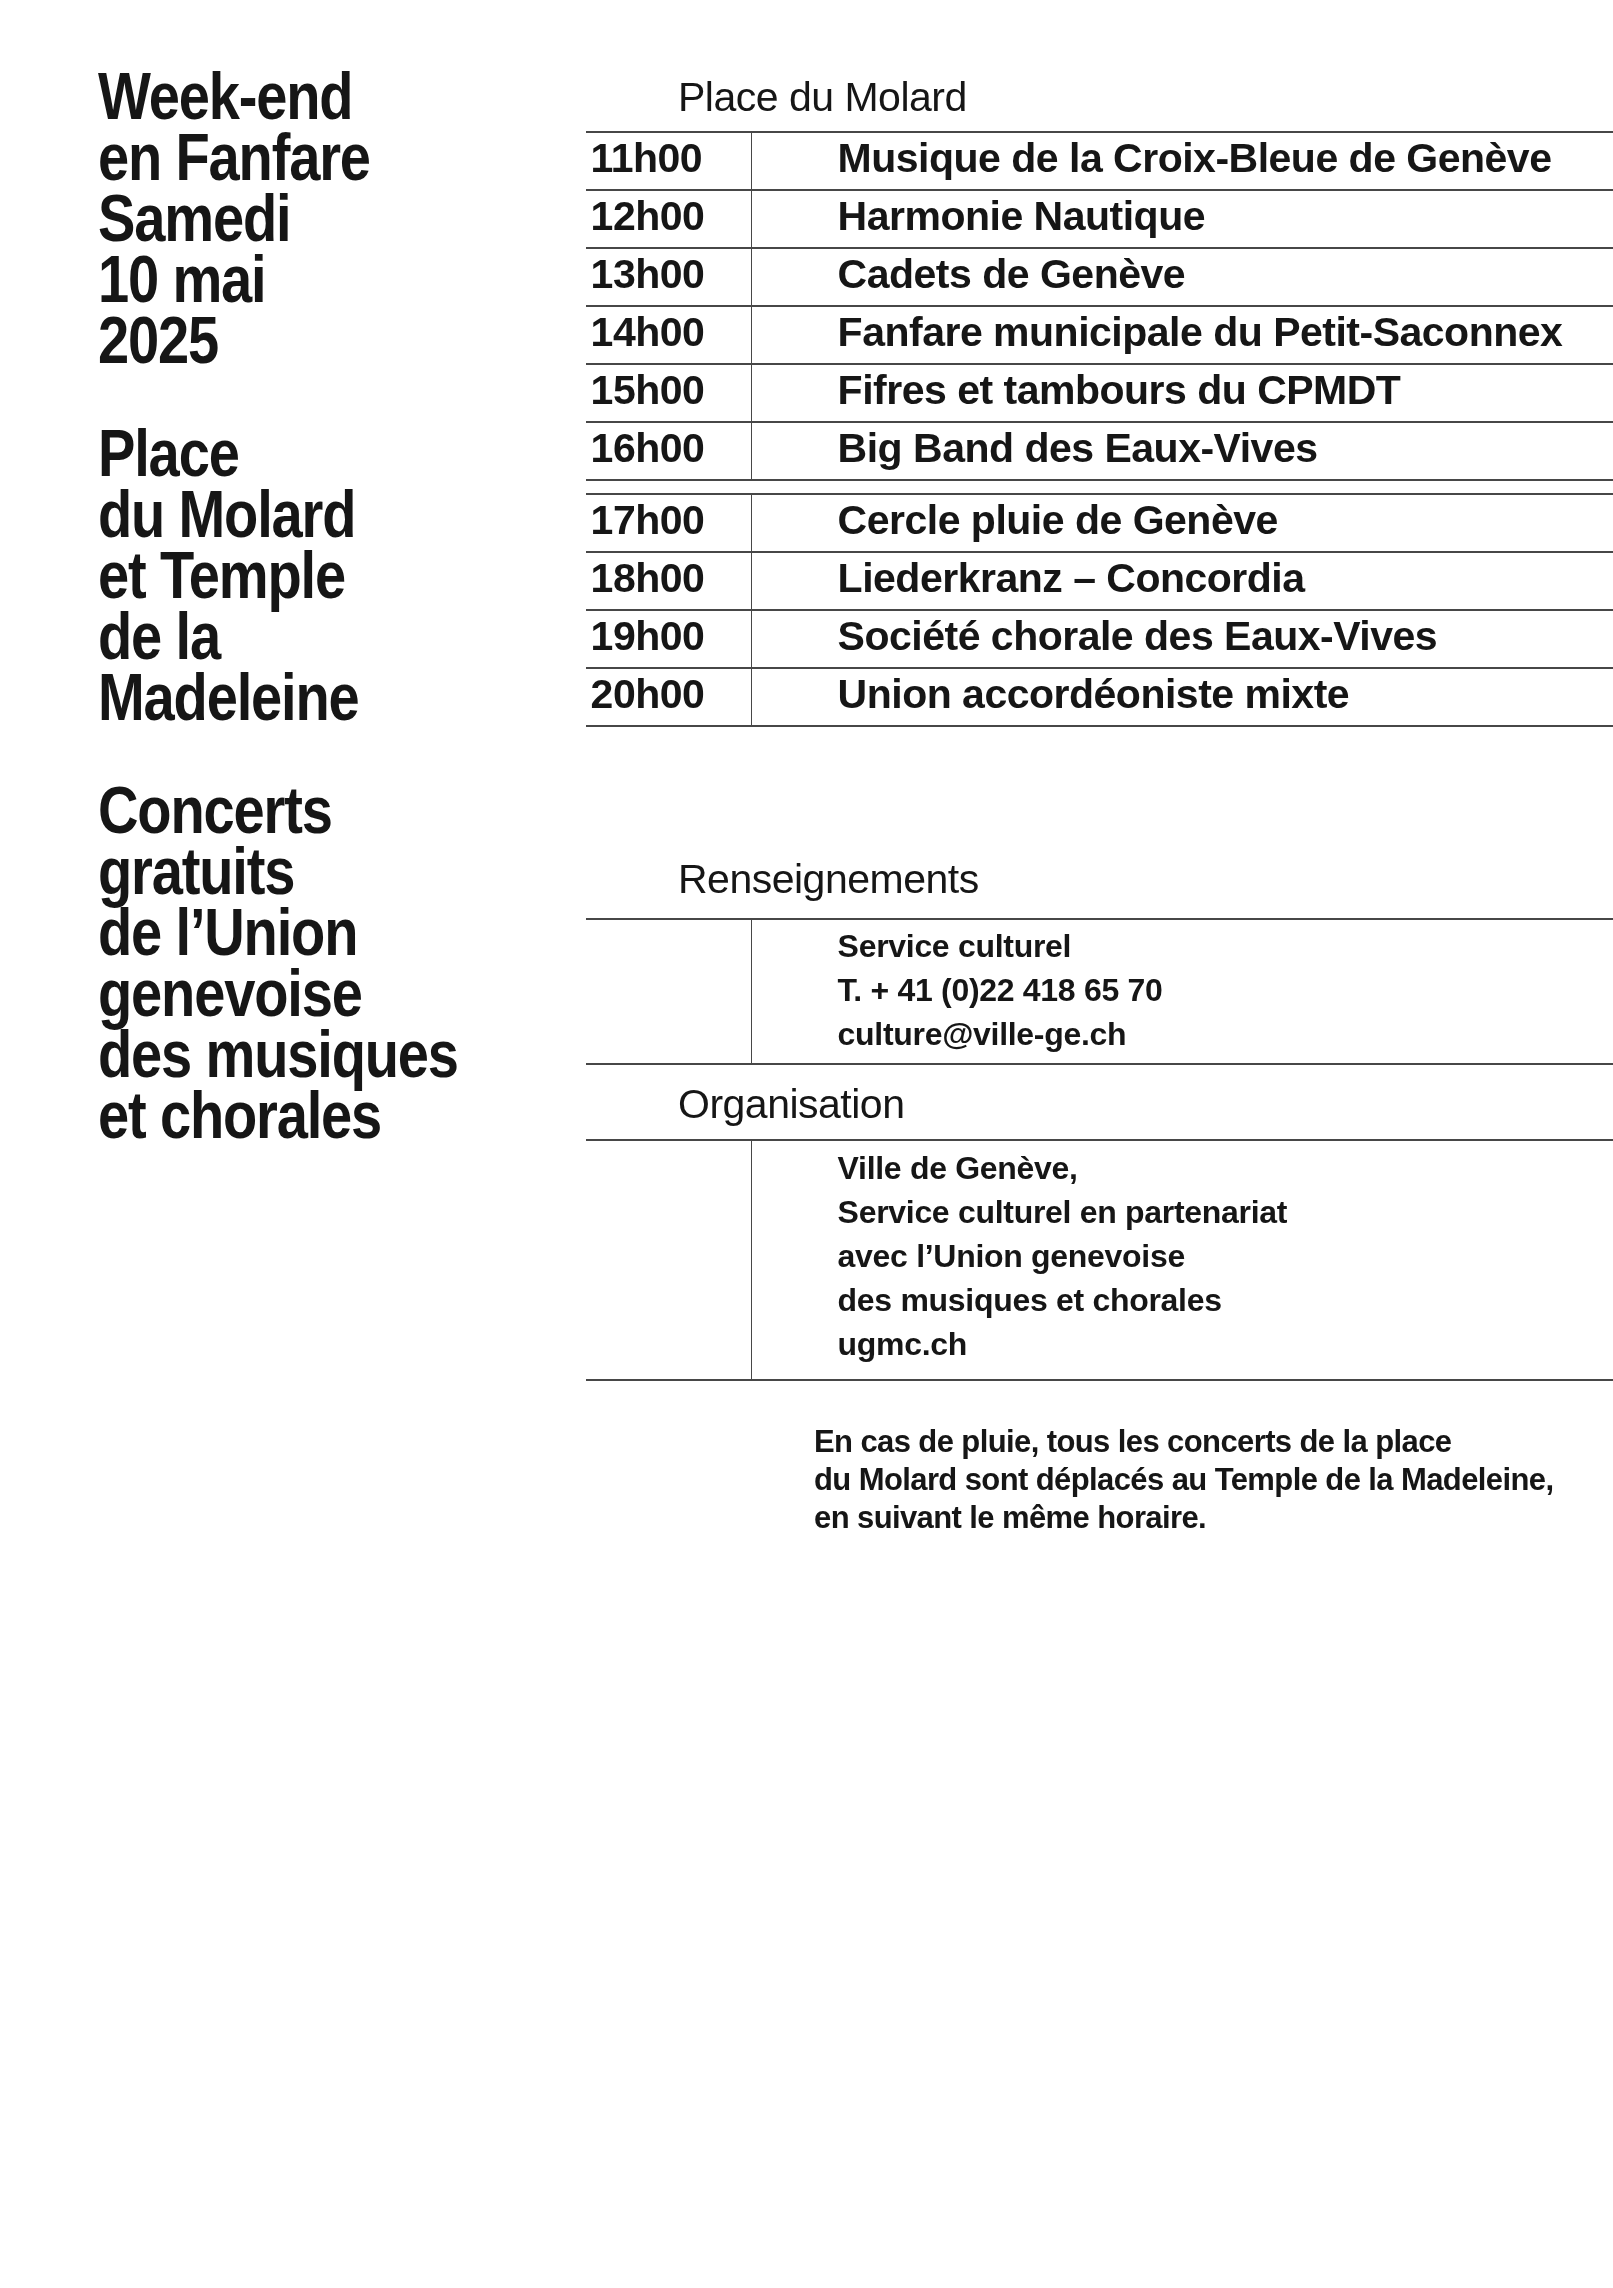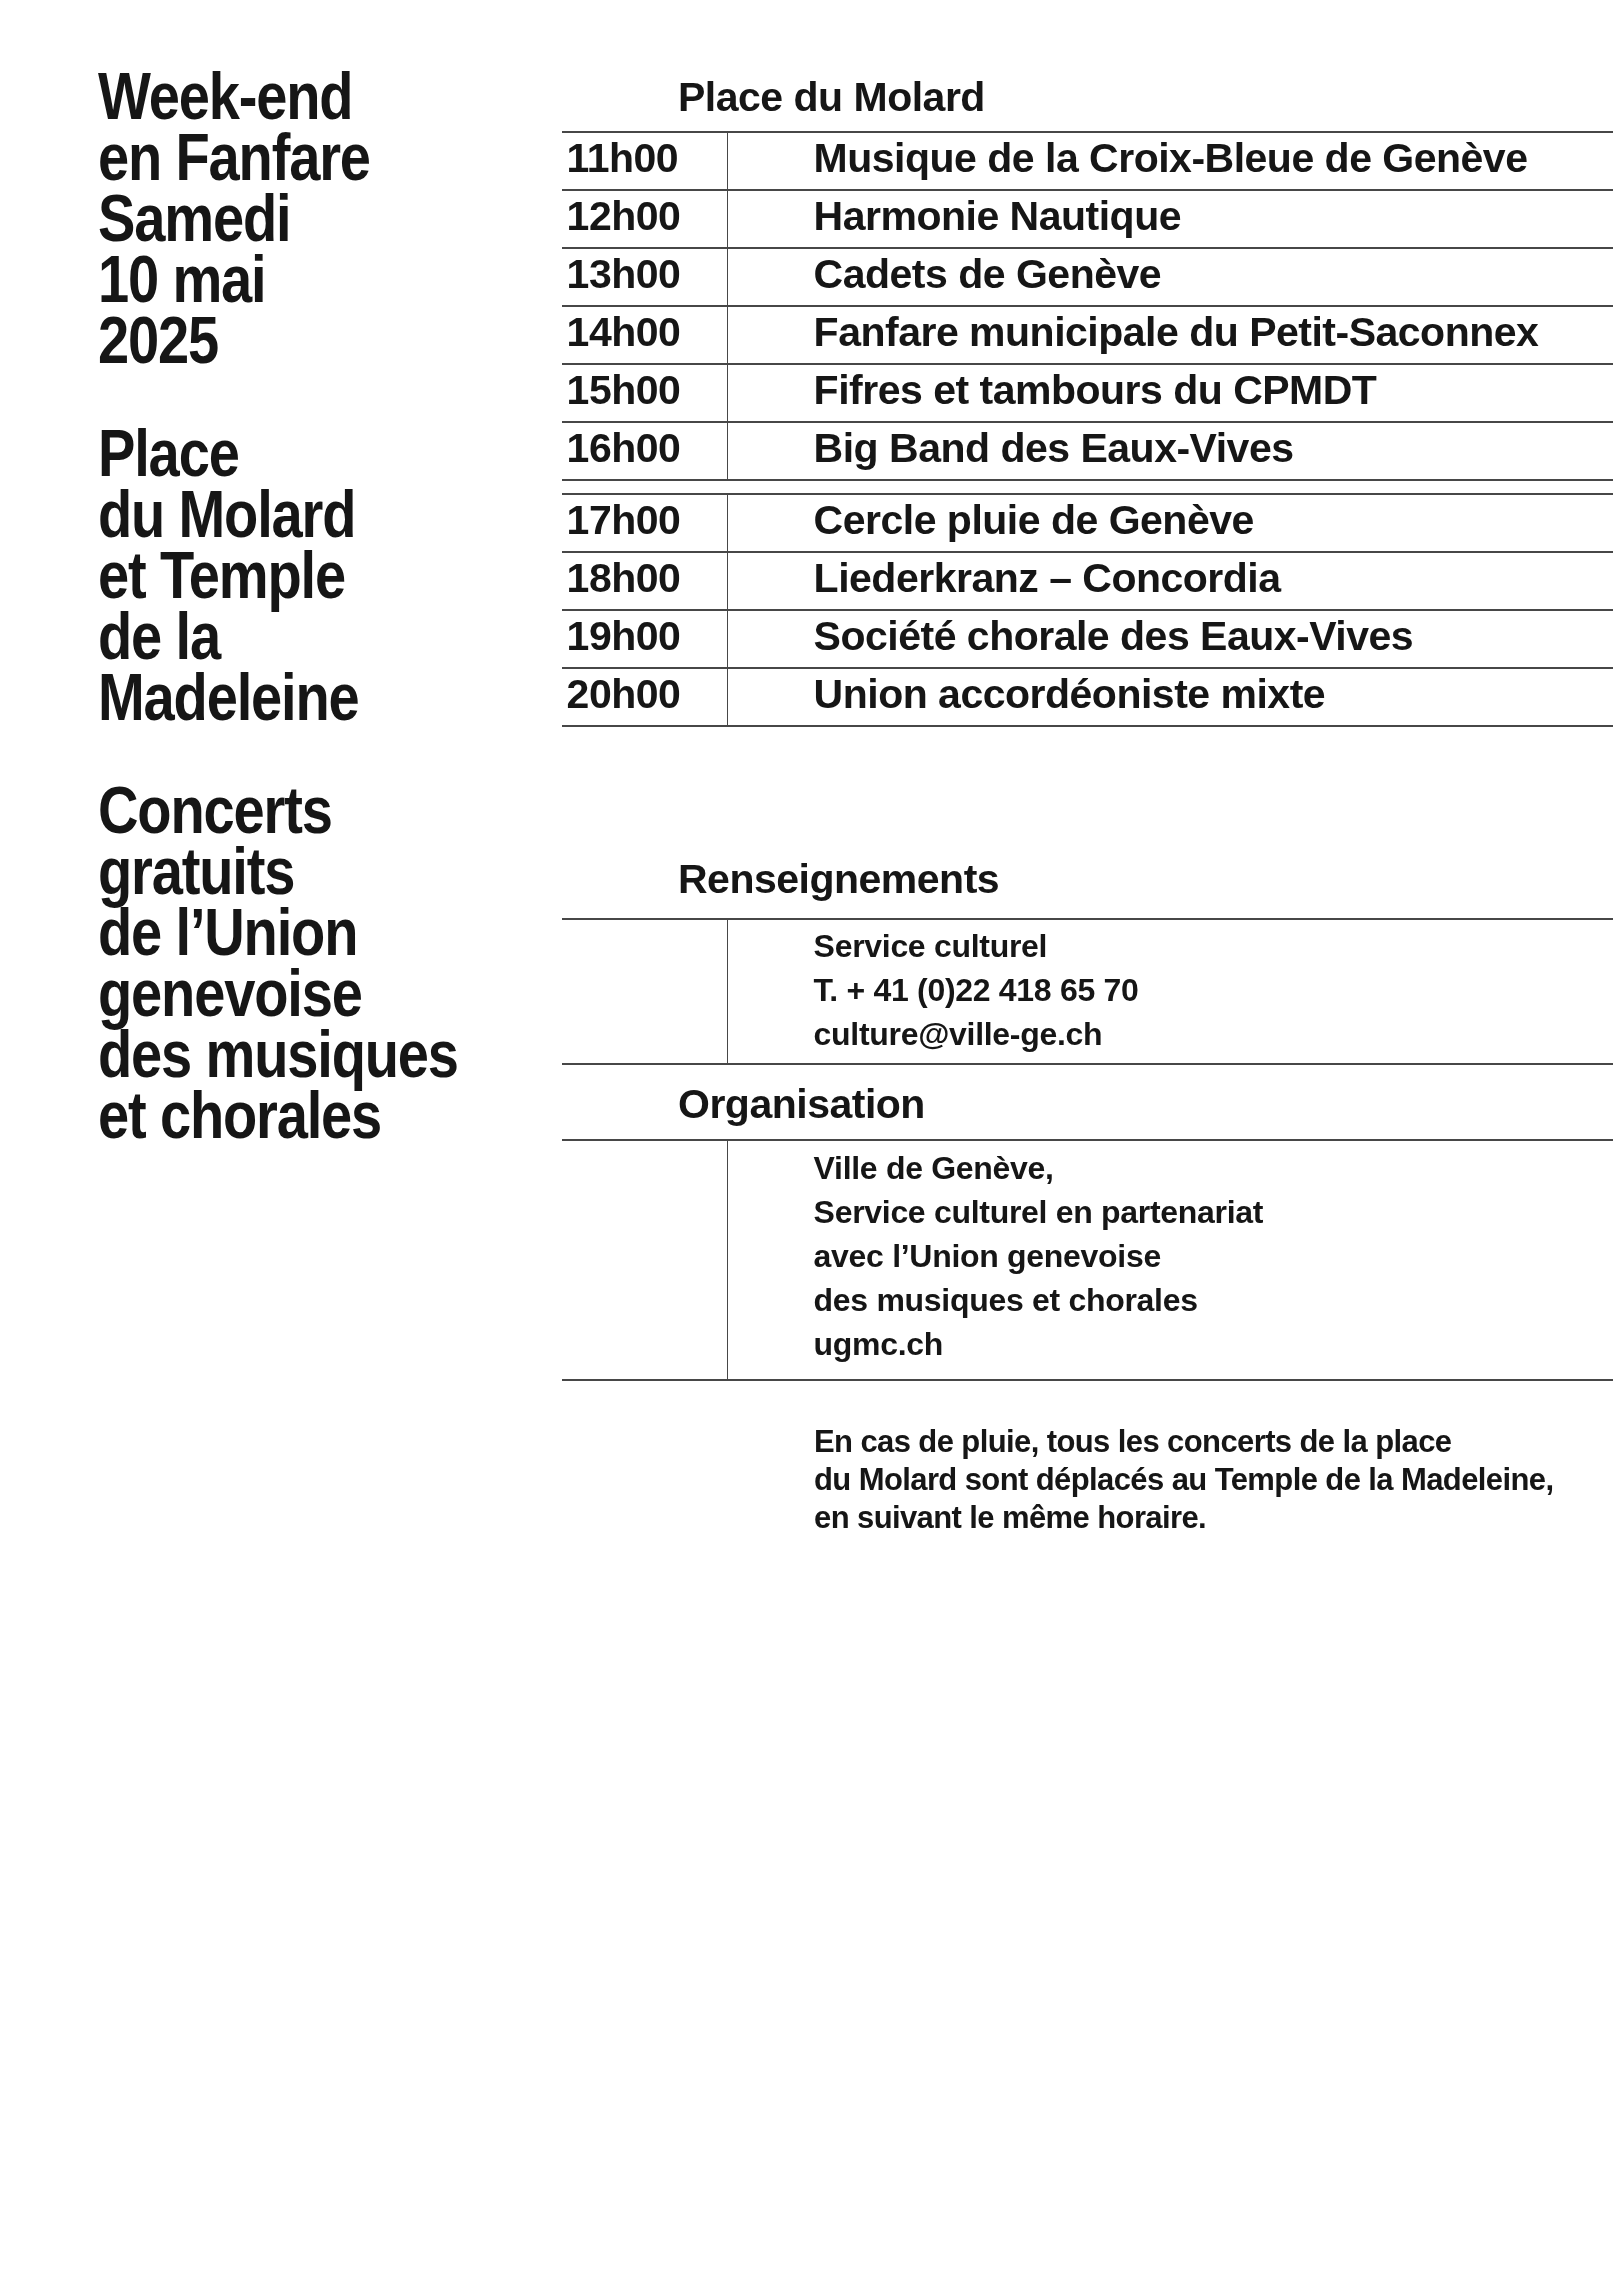--- a/index.html
+++ b/index.html
@@ -23,28 +23,28 @@
   .sidebar p{
     margin:0 0 52px 0;white-space:pre-line;
     transform:scaleX(.85);transform-origin:0 0;
   }
 
   
   .content{position:absolute;left:562px;top:0;right:0;}
 
   .sec-h{
     margin:0;padding-left:116px;
-    font-size:41px;line-height:48px;font-weight:700;letter-spacing:-0.5px;
+    font-size:41px;line-height:48px;font-weight:400;letter-spacing:-0.5px;
   }
   .h-molard{margin-top:73px;}
   .h-temple{margin-top:46px;}
   .h-rens{margin-top:128px;}
   .h-org{margin-top:15.7px;}
 
-  .tbl{border-bottom:2.3px solid var(--line);}
+  .tbl{border-bottom:2.3px solid var(--line);margin-left:24px;}
   .tbl-molard{margin-top:10px;}
   .tbl-temple{margin-top:12px;}
   .tbl-contact{margin-top:14.8px;}
   .tbl-org{margin-top:11px;}
 
   .row{
     display:flex;align-items:stretch;
     height:58px;box-sizing:border-box;
     border-top:2.3px solid var(--line);
   }

